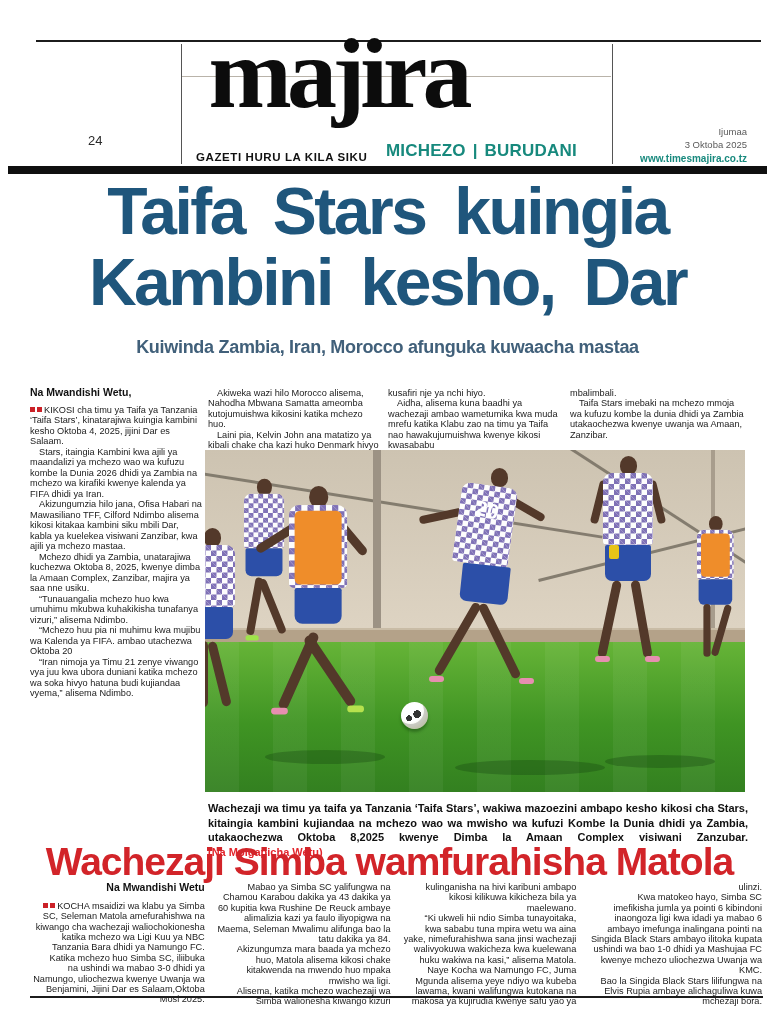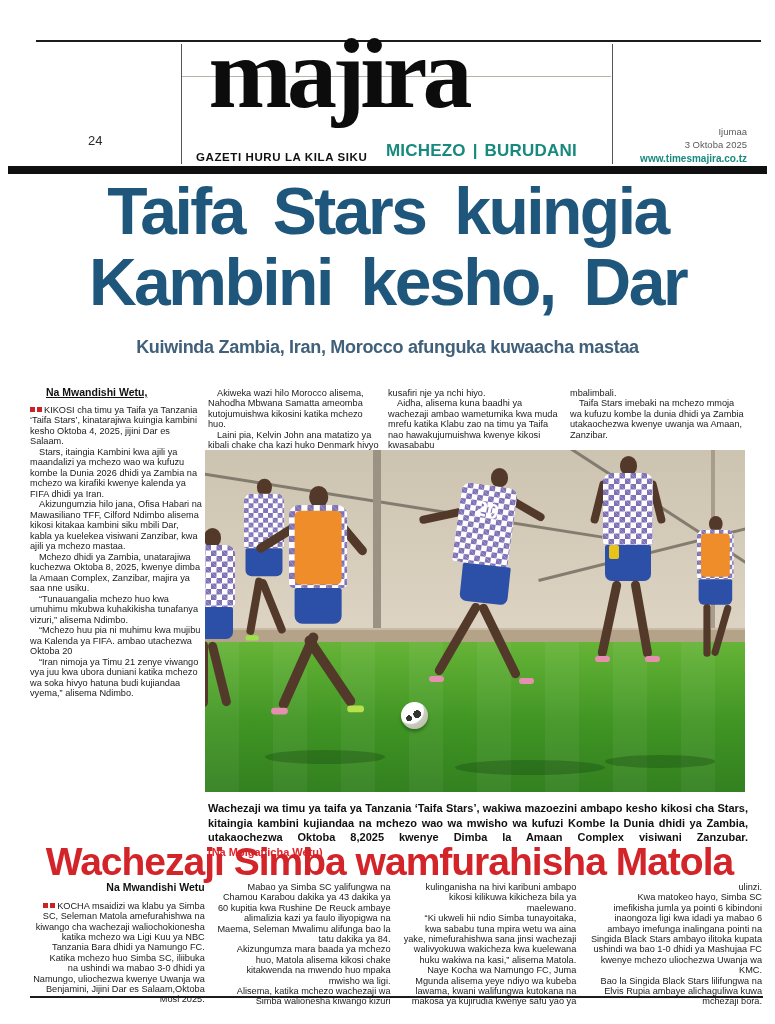--- a/index.html
+++ b/index.html
@@ -26,21 +26,21 @@
 
   
   .headline{position:absolute;left:18px;right:18px;top:176px;margin:0;text-align:center;
             color:#1f567c;font-size:66px;font-weight:bold;letter-spacing:-2.5px;
             word-spacing:13px;line-height:1.07;}
   .subhead{position:absolute;left:30px;right:30px;top:337px;margin:0;text-align:center;
            font-size:18px;font-weight:bold;color:#41607a;letter-spacing:-.3px;}
 
   .story1{position:absolute;left:30px;top:386px;width:715px;height:452px;}
   .byline{font-size:10.5px;font-weight:bold;color:#111;}
-  .by1{position:absolute;left:16px;top:0;text-decoration:underline;}
+  .by1{position:absolute;left:0;top:0;}
   .colx{position:absolute;font-size:9.2px;line-height:1.14;}
   .colx p{margin:0;}
   .ind{text-indent:9px;}
   .c1{left:0;top:19px;width:172px;}
   .c2{left:178px;top:2px;width:174px;}
   .c3{left:358px;top:2px;width:175px;}
   .c4{left:540px;top:2px;width:175px;}
   .sq{display:inline-block;width:5px;height:5px;background:#cb2127;margin-right:2px;
       vertical-align:1px;}
 

